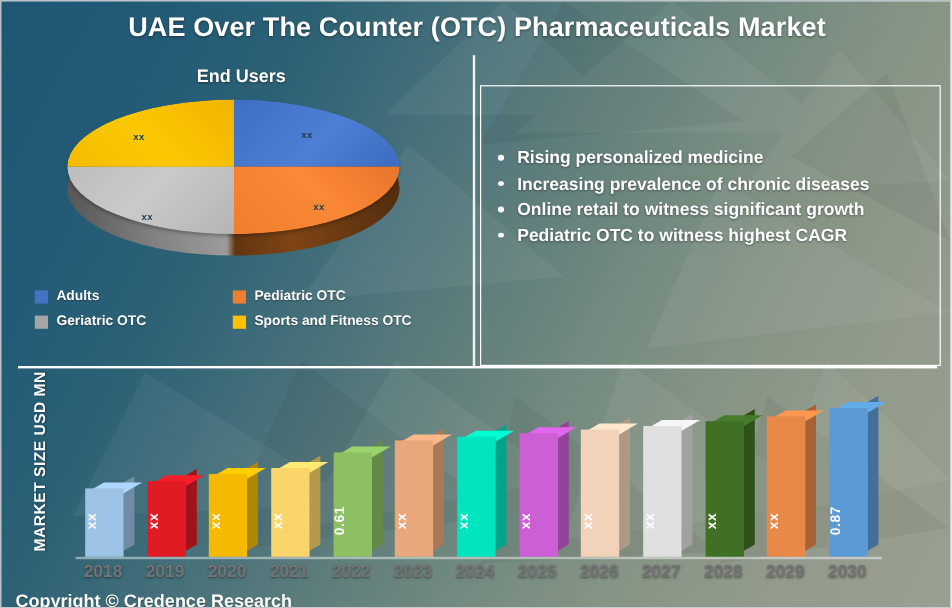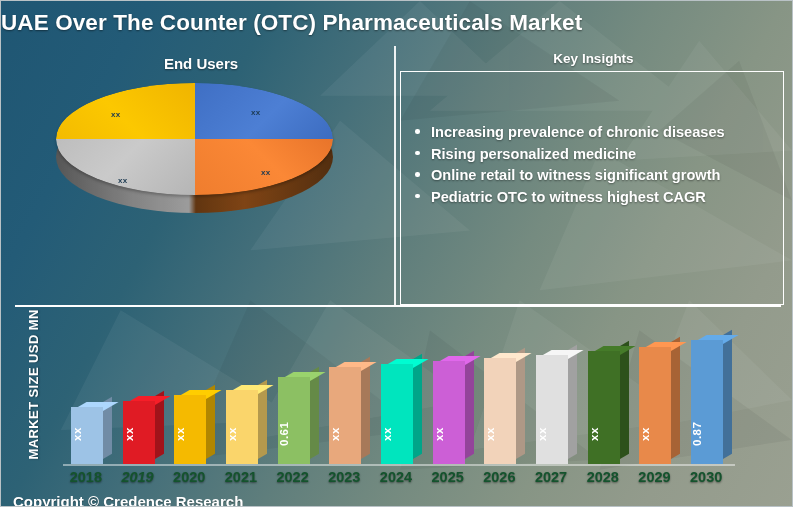--- a/index.html
+++ b/index.html
@@ -28,21 +28,21 @@
         #9aa091 100%);
   }
   .bg-tri{position:absolute;inset:0;opacity:.95;}
 
   
   .titlebar{
     position:absolute;left:0;top:0;width:793px;height:48px;
   }
   .title-text{
     position:absolute;left:0;top:9px;width:793px;
-    text-align:left;
+    text-align:center;
     color:#ffffff;
     font-size:22.5px;font-weight:bold;
     letter-spacing:.1px;
     text-shadow:0 1px 2px rgba(0,0,0,.45);
     font-family:"Liberation Sans",sans-serif;
   }
 
   
   .sec-head{
     position:absolute;
@@ -175,21 +175,21 @@
     font-size:11.5px;font-weight:bold;color:#ffffff;
     writing-mode:vertical-rl;transform:rotate(180deg);
     display:flex;align-items:flex-start;justify-content:center;
     height:44px;letter-spacing:.5px;
   }
   #xaxis{
     position:absolute;left:62px;top:162px;width:672px;height:26px;
   }
   .xtick{
     position:absolute;top:0;text-align:center;
-    color:#14532d;font-size:14.5px;font-weight:bold;
+    color:#737373;font-size:14.5px;font-weight:bold;
     text-shadow:0 1px 2px rgba(0,0,0,.45);
   }
   #copyright{
     position:absolute;left:12px;top:186px;
     color:#ffffff;font-size:15px;font-weight:bold;
     text-shadow:0 1px 1px rgba(0,0,0,.4);
   }
 </style>
 </head>
 <body>
@@ -216,43 +216,64 @@
       <polygon points="640,330 793,440 600,470"></polygon>
       <polygon points="740,60 793,200 660,130"></polygon>
     </g>
   </svg>
 
   <div class="titlebar">
     <div class="title-text">UAE Over The Counter (OTC) Pharmaceuticals Market</div>
   </div>
 
   <div class="sec-head" id="endusers-title">End Users</div>
-  <div class="sec-head" id="insights-title">Key Insights</div>
 
   <div class="vdivider"></div>
 
   <div id="pie-wrap">
     <div class="pie-side"></div>
     <div class="pie-top">
       <div class="q q-tr"></div>
       <div class="q q-br"></div>
       <div class="q q-bl"></div>
       <div class="q q-tl"></div>
     </div>
     <span class="pie-lbl" id="pie-lbl-adults">xx</span>
     <span class="pie-lbl" id="pie-lbl-ped">xx</span>
     <span class="pie-lbl" id="pie-lbl-ger">xx</span>
     <span class="pie-lbl" id="pie-lbl-sports">xx</span>
   </div>
 
+  <div id="pie-legend">
+    <div class="lg-row">
+      <div class="lg-item col1">
+        <span class="lg-swatch" style="background: rgb(68, 114, 196);"></span>
+        <span class="lg-text">Adults</span>
+      </div>
+      <div class="lg-item">
+        <span class="lg-swatch" style="background: rgb(237, 125, 49);"></span>
+        <span class="lg-text">Pediatric OTC</span>
+      </div>
+    </div>
+    <div class="lg-row">
+      <div class="lg-item col1">
+        <span class="lg-swatch" style="background: rgb(165, 165, 165);"></span>
+        <span class="lg-text">Geriatric OTC</span>
+      </div>
+      <div class="lg-item">
+        <span class="lg-swatch" style="background: rgb(255, 192, 0);"></span>
+        <span class="lg-text">Sports and Fitness OTC</span>
+      </div>
+    </div>
+  </div>
 
   <div id="insights-panel">
     <ul id="insights-list">
+        <li><span class="bullet"></span><span>Rising personalized medicine</span></li>
         <li><span class="bullet"></span><span>Increasing prevalence of chronic diseases</span></li>
-        <li><span class="bullet"></span><span>Rising personalized medicine</span></li>
         <li><span class="bullet"></span><span>Online retail to witness significant growth</span></li>
         <li><span class="bullet"></span><span>Pediatric OTC to witness highest CAGR</span></li>
       </ul>
   </div>
 
   <div class="divider"></div>
 
   <div id="barchart">
     <div id="ylabel">MARKET SIZE USD MN</div>
     <div id="plot">
@@ -331,21 +352,21 @@
         <div class="bar" style="left: 628.154px; width: 32px; height: 124.41px;">
           <div class="side" style="background: rgb(91, 155, 213);"></div>
           <div class="topf" style="background: rgb(91, 155, 213);"></div>
           <div class="face" style="background: rgb(91, 155, 213);"></div>
           <div class="val">0.87</div>
         </div>
       </div>
     <div class="baseline"></div>
     <div id="xaxis">
         <div class="xtick" style="left: -3px; width: 51.6923px;">2018</div>
-        <div class="xtick" style="left: 48.6923px; width: 51.6923px; font-style: italic;">2019</div>
+        <div class="xtick" style="left: 48.6923px; width: 51.6923px;">2019</div>
         <div class="xtick" style="left: 100.385px; width: 51.6923px; text-align: center;">2020</div>
         <div class="xtick" style="left: 152.077px; width: 51.6923px;">2021</div>
         <div class="xtick" style="left: 203.769px; width: 51.6923px;">2022</div>
         <div class="xtick" style="left: 255.462px; width: 51.6923px;">2023</div>
         <div class="xtick" style="left: 307.154px; width: 51.6923px;">2024</div>
         <div class="xtick" style="left: 358.846px; width: 51.6923px;">2025</div>
         <div class="xtick" style="left: 410.538px; width: 51.6923px;">2026</div>
         <div class="xtick" style="left: 462.231px; width: 51.6923px;">2027</div>
         <div class="xtick" style="left: 513.923px; width: 51.6923px;">2028</div>
         <div class="xtick" style="left: 565.615px; width: 51.6923px;">2029</div>

